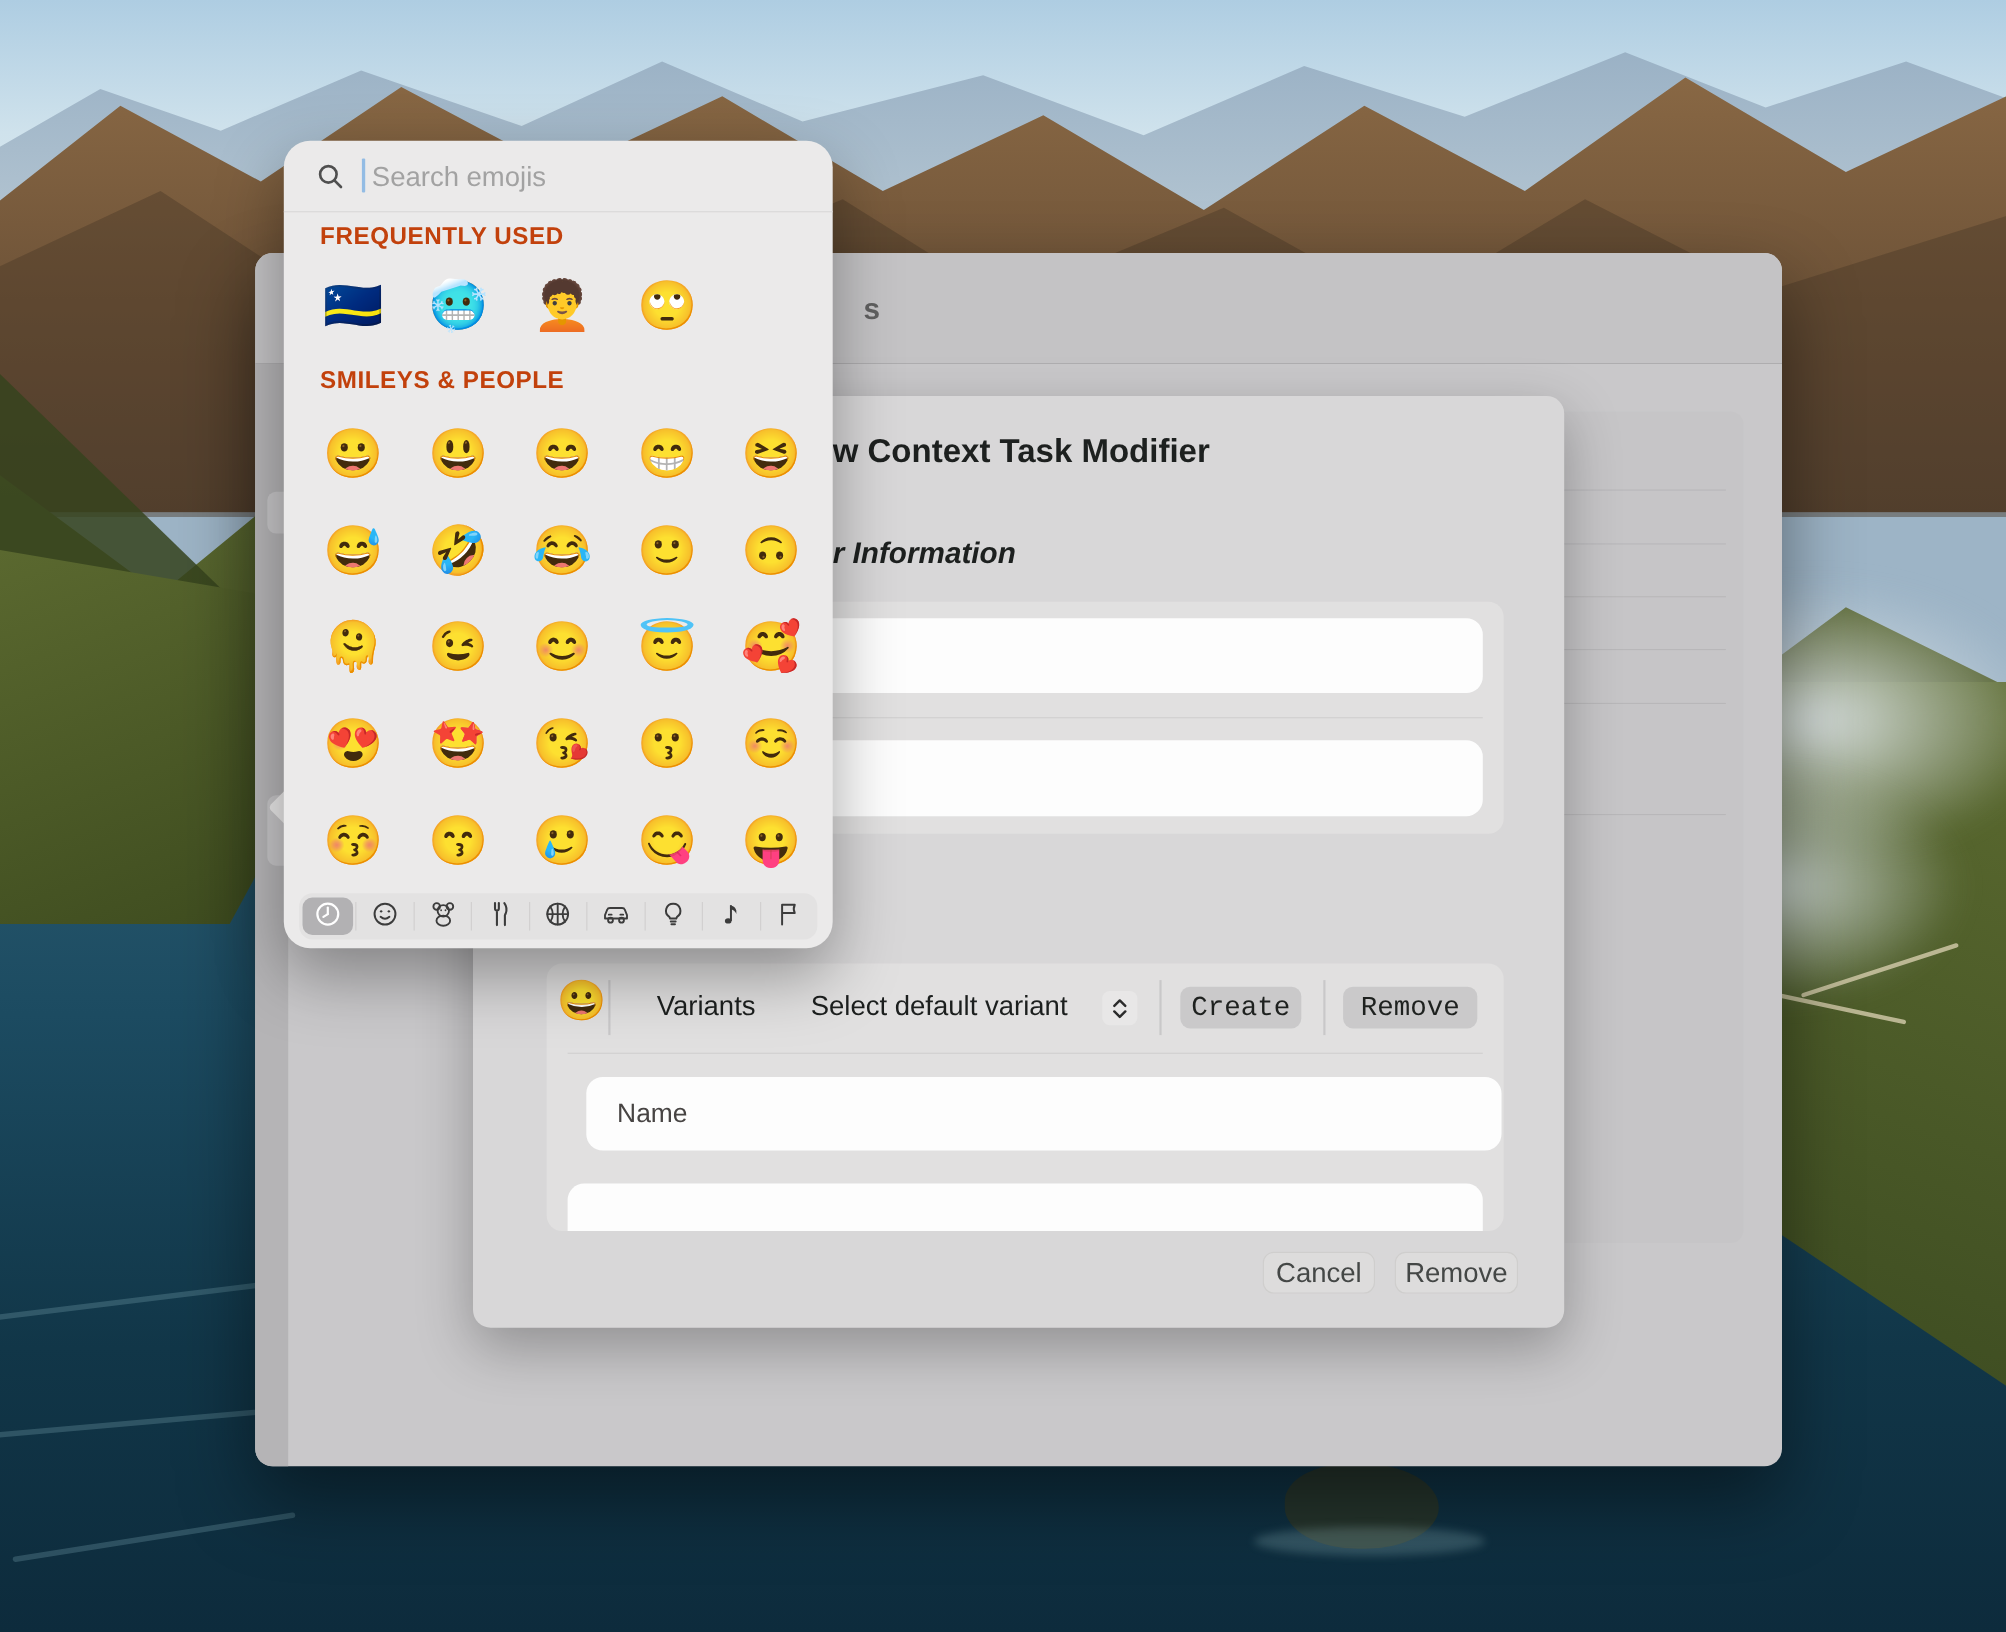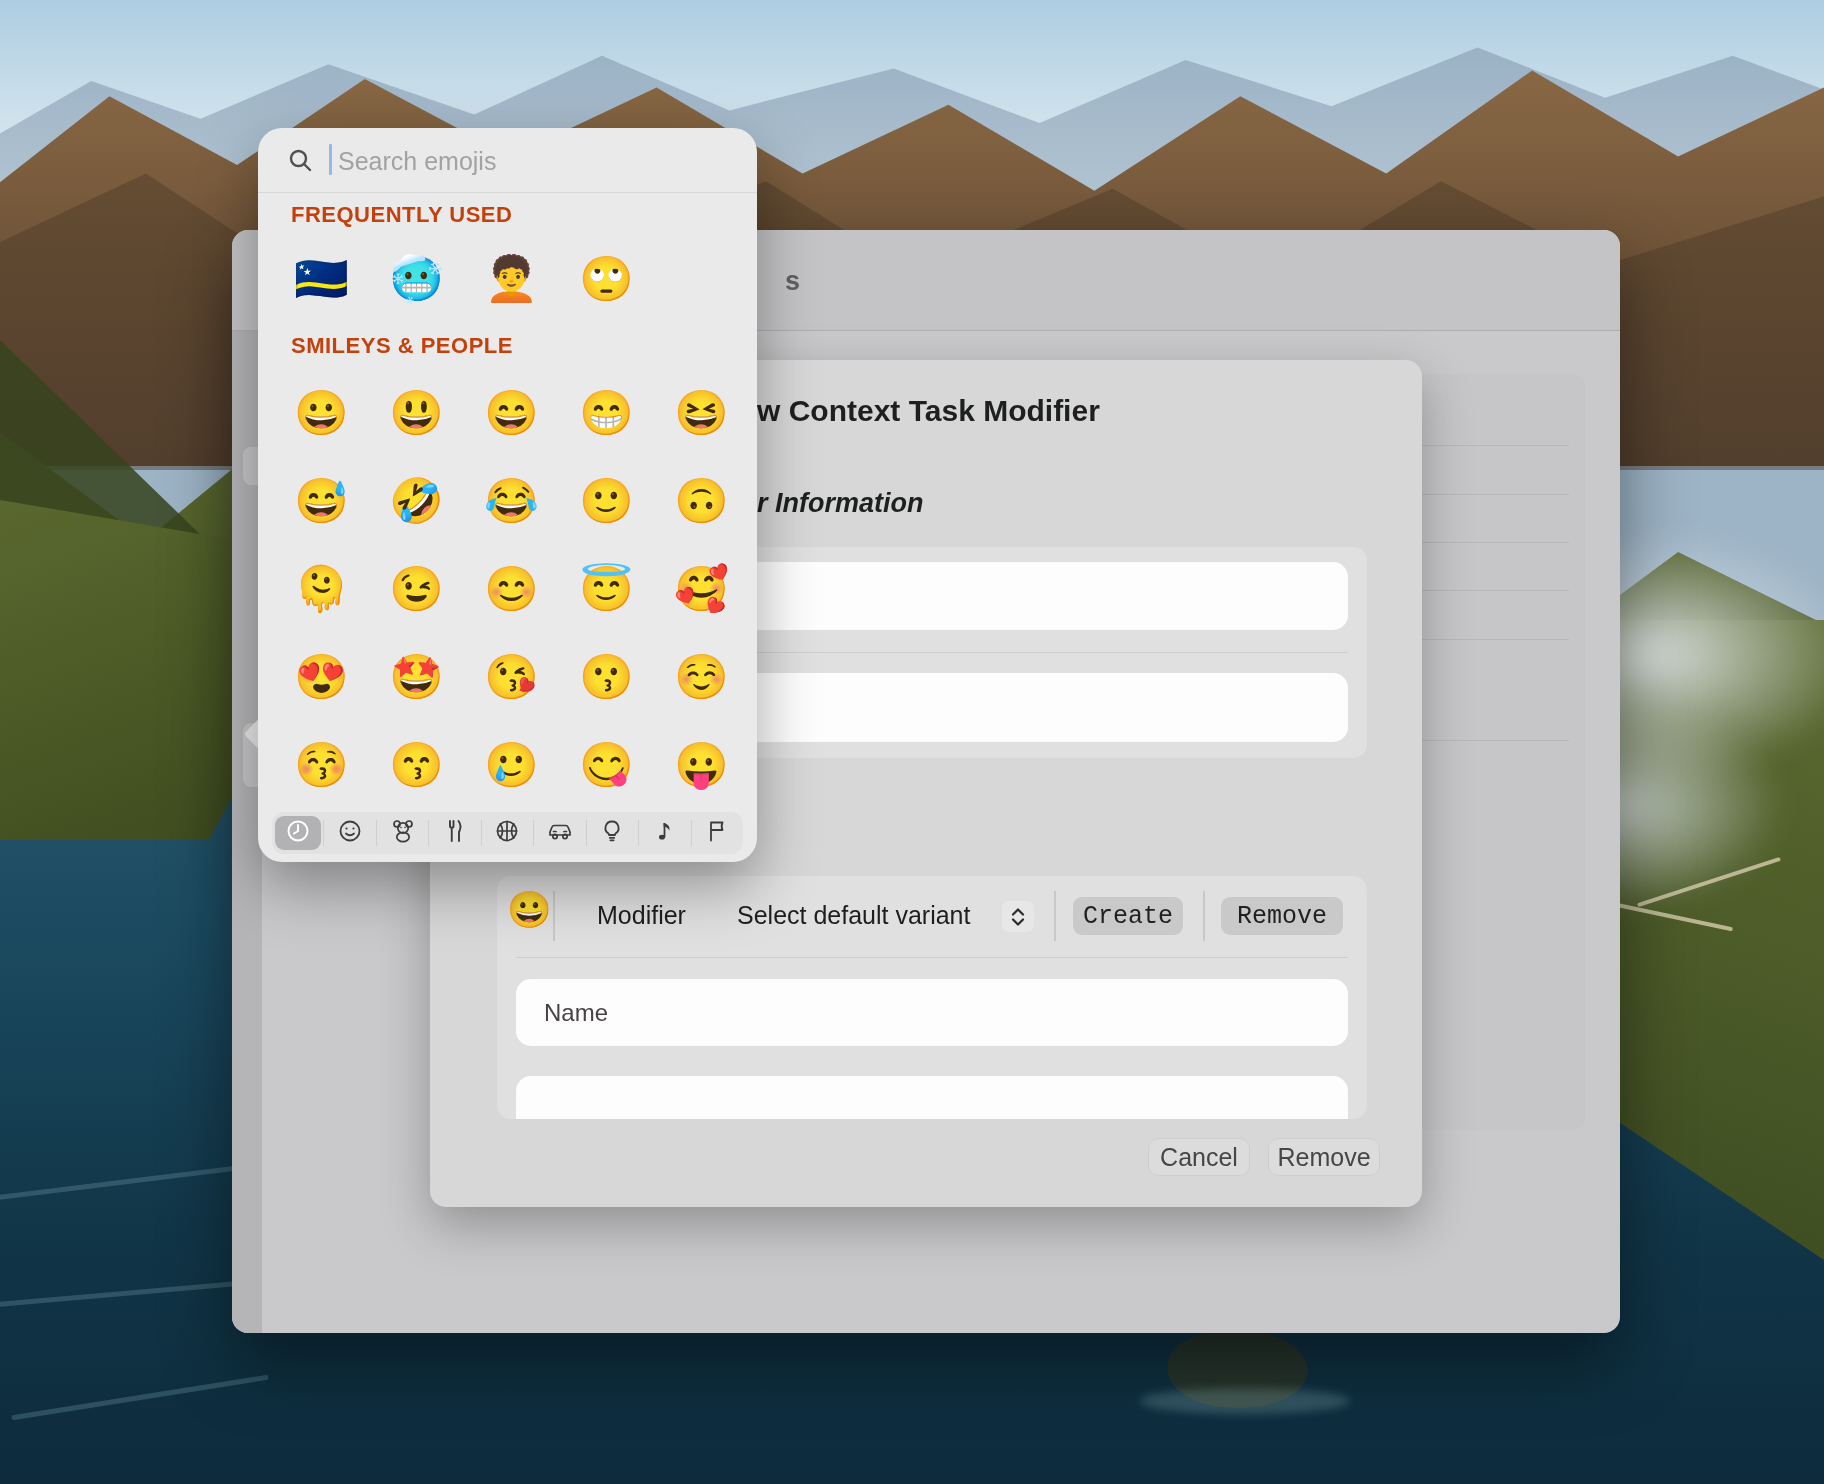--- a/index.html
+++ b/index.html
@@ -74,21 +74,21 @@
   #vsep-3{left:706px;}
   .row-label{top:25px;font-size:25px;color:#1c1f1e;white-space:nowrap;}
   #variants-label{left:100px;}
   #select-label{left:240px;}
   #chevron-box{left:505px;top:25px;width:32px;height:31px;background:#e8e7e7;border-radius:7px;display:flex;align-items:center;justify-content:center;}
   .gray-btn{top:21px;height:38px;background:#cac9ca;border-radius:9px;border:none;
     font-family:Liberation Mono, monospace;font-size:25px;color:#1e211f;display:flex;align-items:center;justify-content:center;text-align:center;}
   #create-btn{left:576px;width:110px;position:absolute;}
   #remove-btn{left:724px;width:122px;position:absolute;}
   #variants-sep{top:81px;}
-  #name-field{top:103px;height:67px;}
+  #name-field{top:103px;height:67px;margin-left:17px;}
   #name-input{width:100%;height:100%;border:none;background:transparent;outline:none;
     font-family:"Liberation Sans",sans-serif;font-size:24px;color:#403d3d;padding:0 0 0 28px;box-sizing:border-box;}
   #name-input::placeholder{color:#474443;opacity:1;}
   #clipped-field{top:200px;height:70px;}
   .footer-btn{top:778px;height:38px;background:#dddcdc;border:1px solid #cfcecd;border-radius:10px;
     font-family:"Liberation Sans",sans-serif;font-size:25px;color:#444746;display:flex;align-items:center;justify-content:center;box-sizing:border-box;position:absolute;}
   #cancel-btn{left:718px;width:102px;}
   #confirm-btn{left:838px;width:112px;}
 
   
@@ -166,21 +166,21 @@
   <div id="panel-info" class="abs group-panel">
     <div id="info-field-1" class="abs white-field"></div>
     <div id="info-sep" class="abs hsep"></div>
     <div id="info-field-2" class="abs white-field"></div>
   </div>
 
   <div id="panel-variants" class="abs group-panel">
     <div id="variants-row" class="abs">
       <span id="variant-emoji" class="abs">😀</span>
       <div id="vsep-1" class="abs vsep"></div>
-      <span id="variants-label" class="abs row-label">Modifier</span>
+      <span id="variants-label" class="abs row-label">Variants</span>
       <span id="select-label" class="abs row-label">Select default variant</span>
       <span id="chevron-box" class="abs">
         <svg width="20" height="22" viewBox="0 0 20 22" fill="none" stroke="#2b2b2b" stroke-width="2.2" stroke-linecap="round" stroke-linejoin="round">
           <polyline points="5,8.5 10,3.5 15,8.5"></polyline>
           <polyline points="5,13.5 10,18.5 15,13.5"></polyline>
         </svg>
       </span>
       <div id="vsep-2" class="abs vsep"></div>
       <button id="create-btn" class="gray-btn">Create</button>
       <div id="vsep-3" class="abs vsep"></div>

